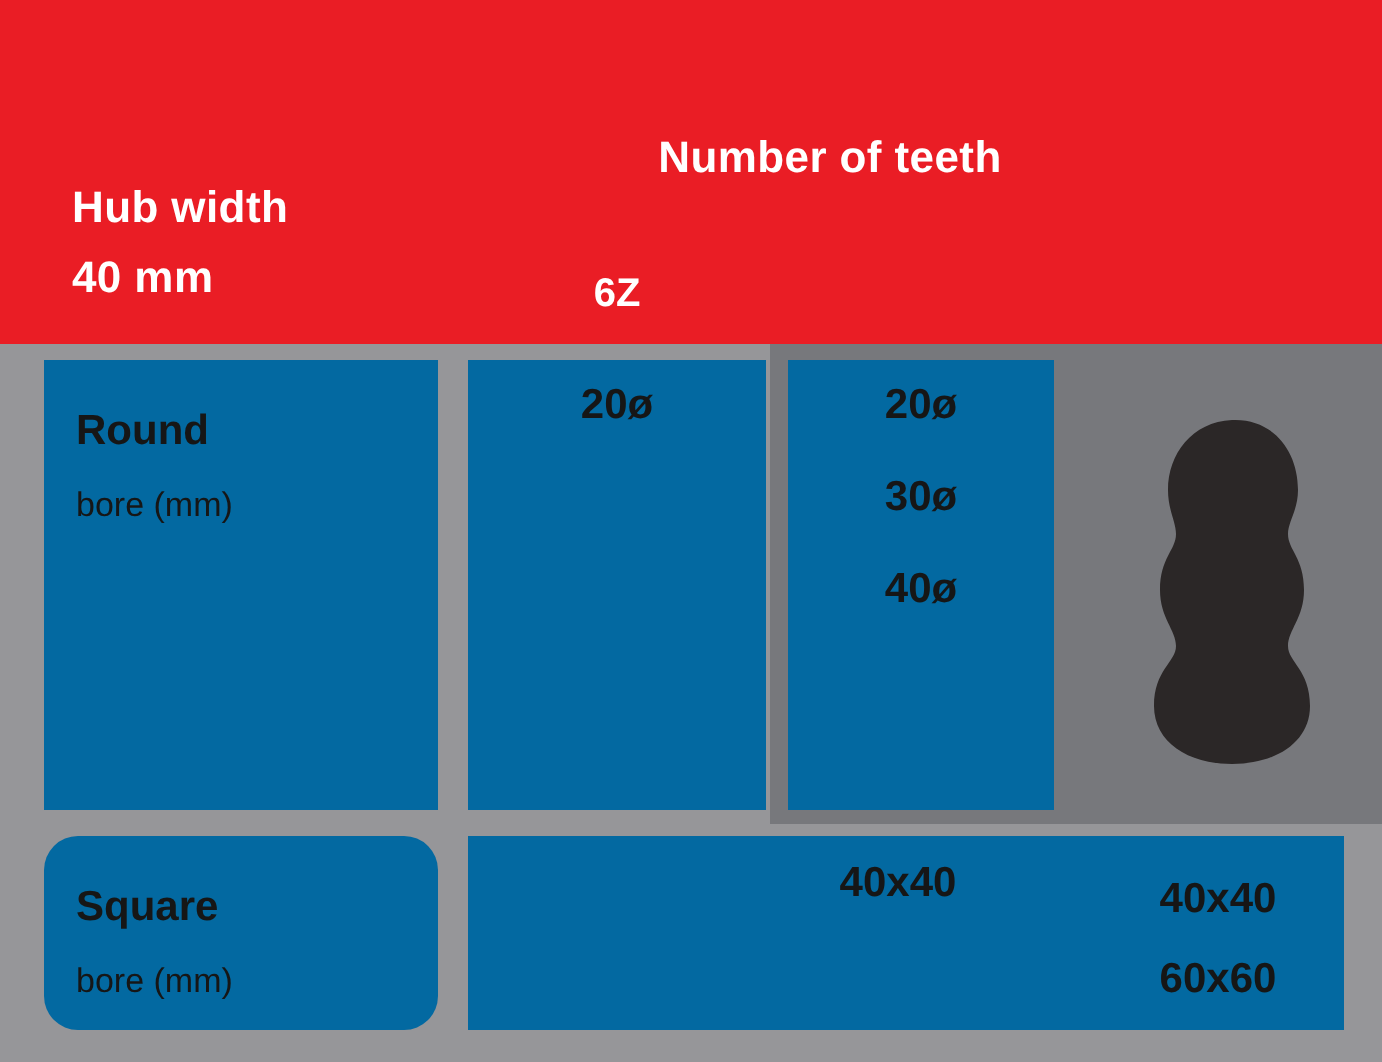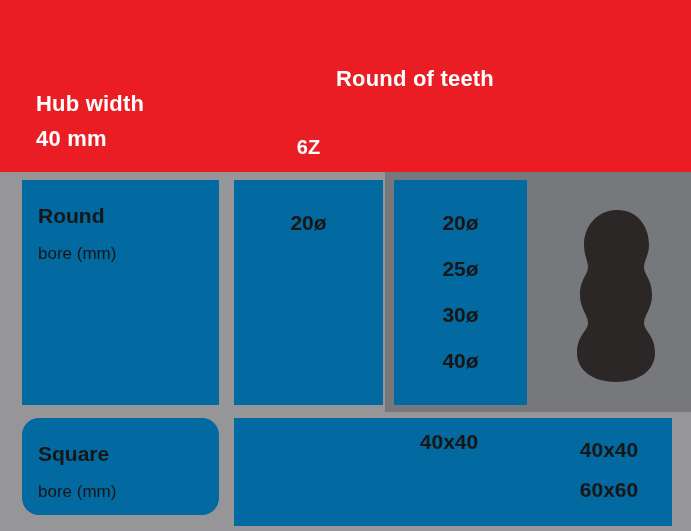--- a/index.html
+++ b/index.html
@@ -94,24 +94,23 @@
   .cell-label .unit {
     font-size: 17px;
     font-weight: normal;
   }
 
   .row1-label { left: 22px;  top: 180px; width: 197px; height: 225px; }
   .row1-c6    { left: 234px; top: 180px; width: 149px; height: 225px; }
   .row1-c12   { left: 394px; top: 180px; width: 133px; height: 225px; }
 
   .row2-label { left: 22px;  top: 418px; width: 197px; height: 97px; border-radius: 17px; }
-  .row2-wide  { left: 234px; top: 418px; width: 438px; height: 108px; }
+  .row2-wide  { left: 234px; top: 418px; width: 438px; height: 97px; }
 
   .val-list {
-    padding-top: 20px;
     text-align: center;
     font-size: 21px;
     font-weight: bold;
     color: #161616;
     line-height: 46px;
   }
   .val-list .val { display: block; }
 
   
   .sq-12 {
@@ -149,41 +148,40 @@
 </head>
 <body>
 
 <div id="root">
 
   <div class="header-band">
     <div class="hub-width">
       <span>Hub width</span>
       <span class="hub-width-line2">40 mm</span>
     </div>
-    <div class="teeth-title">Round of teeth</div>
+    <div class="teeth-title">Number of teeth</div>
     <div class="col-head c6">6Z</div>
   </div>
 
   <div class="gray-panel"></div>
 
   <div class="cell row1-label cell-label">
     <span>Round</span><br>
     <span class="unit">bore (mm)</span>
   </div>
 
   <div class="cell row1-c6">
     <div class="val-list">
       <span class="val">20ø</span>
     </div>
   </div>
 
   <div class="cell row1-c12">
     <div class="val-list">
       <span class="val">20ø</span>
-      <span class="val">25ø</span>
       <span class="val">30ø</span>
       <span class="val">40ø</span>
     </div>
   </div>
 
   <svg class="blob" viewBox="0 0 92 180">
     <path d="M14 40
              C14 22, 26 6, 46 5
              C66 4, 79 20, 79 40
              C79 50, 74 56, 74 62

